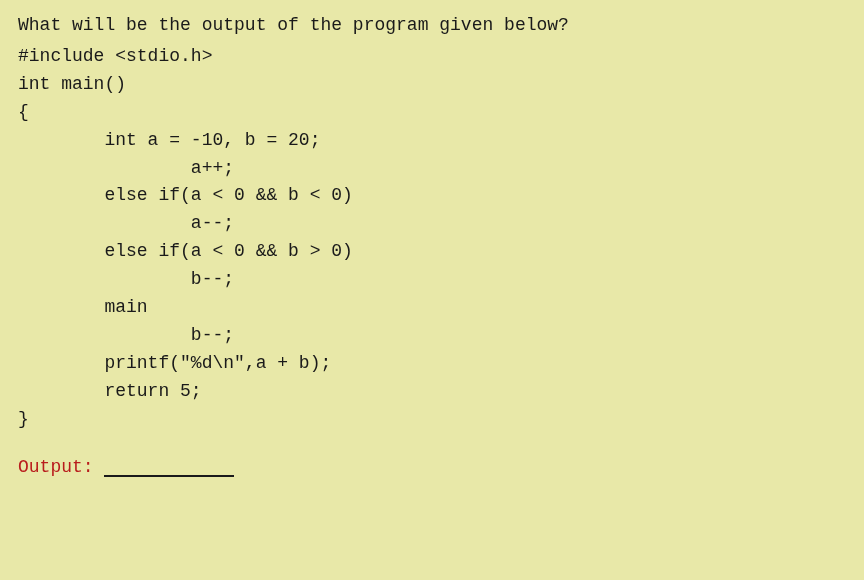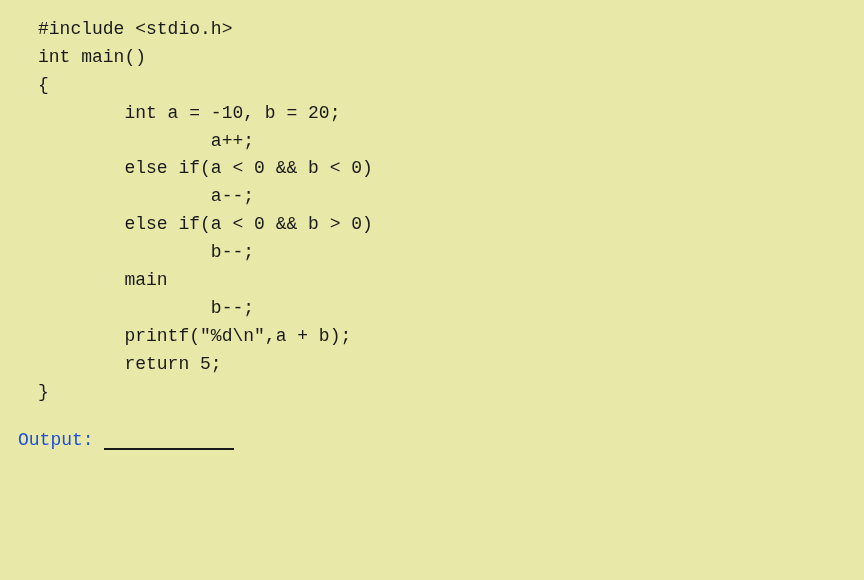--- a/index.html
+++ b/index.html
@@ -27,51 +27,51 @@
     .question {
       line-height: 1.5;
       color: #1a1a1a;
       margin-bottom: 4px;
     }
 
     .code-block {
       margin-top: 4px;
       line-height: 1.55;
       color: #1a1a1a;
-      margin-left: 20px;
     }
 
     .code-line {
       white-space: pre;
     }
 
     .output-section {
       margin-top: 24px;
       display: flex;
       align-items: center;
     }
 
     .output-label {
       font-family: 'Courier New', Courier, monospace;
       font-size: 18px;
-      color: #1d4ed8;
+      color: #b91c1c;
       margin-right: 10px;
     }
 
     .output-line {
       display: inline-block;
       width: 130px;
       border-bottom: 2px solid #1a1a1a;
       height: 20px;
     }
   </style>
 </head>
 <body>
 
 <div class="container">
+  <div class="question">What will be the output of the program given below?</div>
   <div class="code-block">
     <div class="code-line">#include &lt;stdio.h&gt;</div>
     <div class="code-line">int main()</div>
     <div class="code-line">{</div>
     <div class="code-line">        int a = -10, b = 20;</div>
     <div class="code-line">                a++;</div>
     <div class="code-line">        else if(a &lt; 0 &amp;&amp; b &lt; 0)</div>
     <div class="code-line">                a--;</div>
     <div class="code-line">        else if(a &lt; 0 &amp;&amp; b &gt; 0)</div>
     <div class="code-line">                b--;</div>

